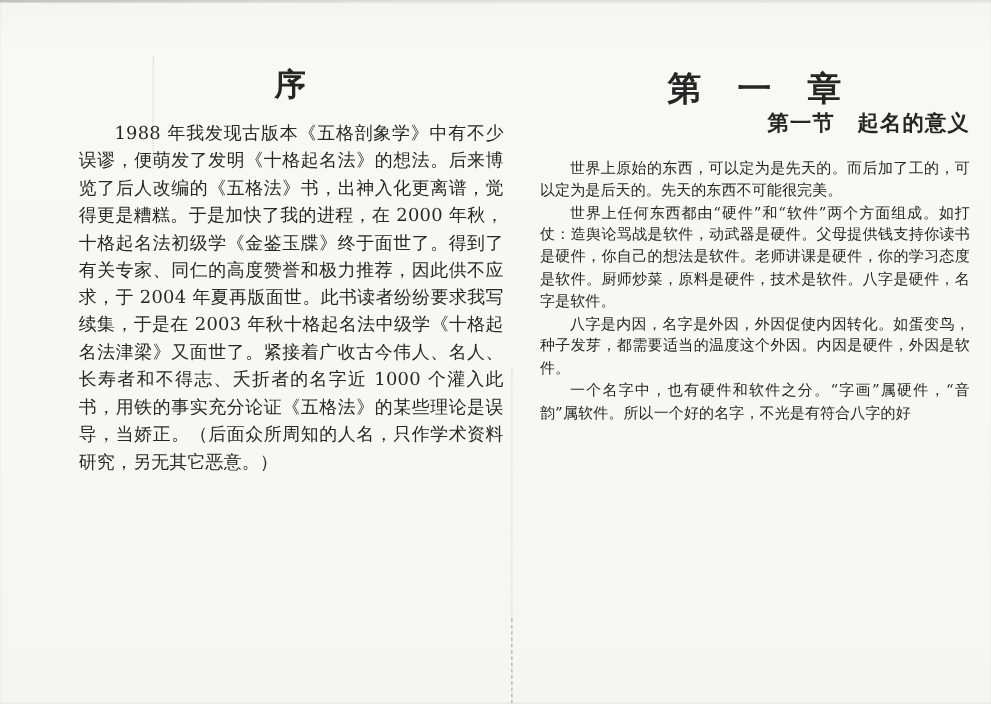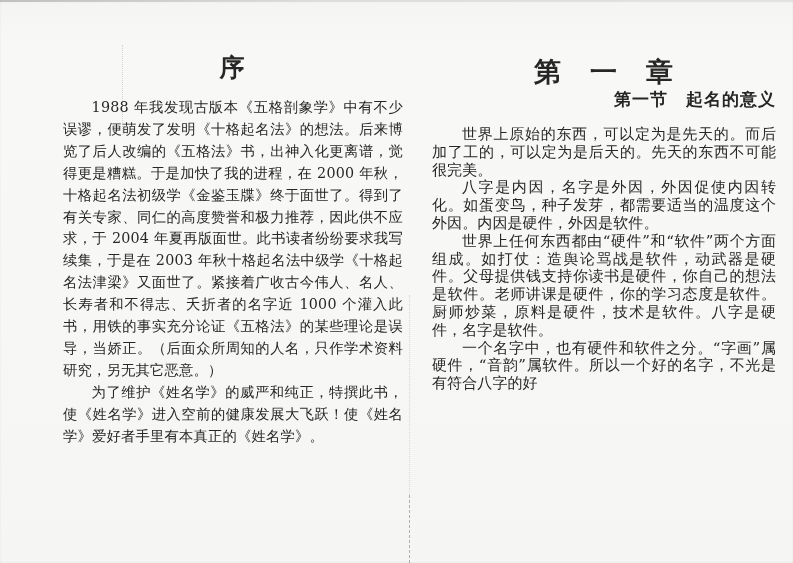--- a/index.html
+++ b/index.html
@@ -76,21 +76,21 @@
     text-indent: 2em;
     letter-spacing: 0.2px;
     font-family: "DejaVu Serif", "Liberation Serif", serif;
     color: #272727;
   }
   .body-block-right {
     margin-top: 15px;
   }
   .body-block-right p {
     margin: 0;
-    font-size: 15px;
+    font-size: 12px;
     line-height: 17.8px;
     text-align: justify;
     text-indent: 2em;
     letter-spacing: 0.1px;
     font-family: "DejaVu Serif", "Liberation Serif", serif;
     color: #272727;
   }
 </style>
 </head>
 <body>
@@ -100,31 +100,30 @@
   <div class="top-edge"></div>
   <div class="scan-artifact"></div>
   <div class="gutter-line"></div>
   <div class="gutter-line-bottom"></div>
 
   <div class="page page-left">
     <h1 class="preface-title">序</h1>
 
     <div class="body-block-left">
       <p>1988 年我发现古版本《五格剖象学》中有不少误谬，便萌发了发明《十格起名法》的想法。后来博览了后人改编的《五格法》书，出神入化更离谱，觉得更是糟糕。于是加快了我的进程，在 2000 年秋，十格起名法初级学《金鉴玉牒》终于面世了。得到了有关专家、同仁的高度赞誉和极力推荐，因此供不应求，于 2004 年夏再版面世。此书读者纷纷要求我写续集，于是在 2003 年秋十格起名法中级学《十格起名法津梁》又面世了。紧接着广收古今伟人、名人、长寿者和不得志、夭折者的名字近 1000 个灌入此书，用铁的事实充分论证《五格法》的某些理论是误导，当娇正。（后面众所周知的人名，只作学术资料研究，另无其它恶意。）</p>
-      <p>为了维护《姓名学》的威严和纯正，特撰此书，使《姓名学》进入空前的健康发展大飞跃！使《姓名学》爱好者手里有本真正的《姓名学》。</p>
     </div>
 
   </div>
 
   <div class="page page-right">
     <h1 class="chapter-title">第　一　章</h1>
     <h2 class="section-title">第一节　起名的意义</h2>
 
     <div class="body-block-right">
       <p>世界上原始的东西，可以定为是先天的。而后加了工的，可以定为是后天的。先天的东西不可能很完美。</p>
+      <p>世界上任何东西都由“硬件”和“软件”两个方面组成。如打仗：造舆论骂战是软件，动武器是硬件。父母提供钱支持你读书是硬件，你自己的想法是软件。老师讲课是硬件，你的学习态度是软件。厨师炒菜，原料是硬件，技术是软件。八字是硬件，名字是软件。</p>
       <p>八字是内因，名字是外因，外因促使内因转化。如蛋变鸟，种子发芽，都需要适当的温度这个外因。内因是硬件，外因是软件。</p>
-      <p>世界上任何东西都由“硬件”和“软件”两个方面组成。如打仗：造舆论骂战是软件，动武器是硬件。父母提供钱支持你读书是硬件，你自己的想法是软件。老师讲课是硬件，你的学习态度是软件。厨师炒菜，原料是硬件，技术是软件。八字是硬件，名字是软件。</p>
       <p>一个名字中，也有硬件和软件之分。“字画”属硬件，“音韵”属软件。所以一个好的名字，不光是有符合八字的好</p>
     </div>
 
   </div>
 
 </div>
 
 </body></html>

